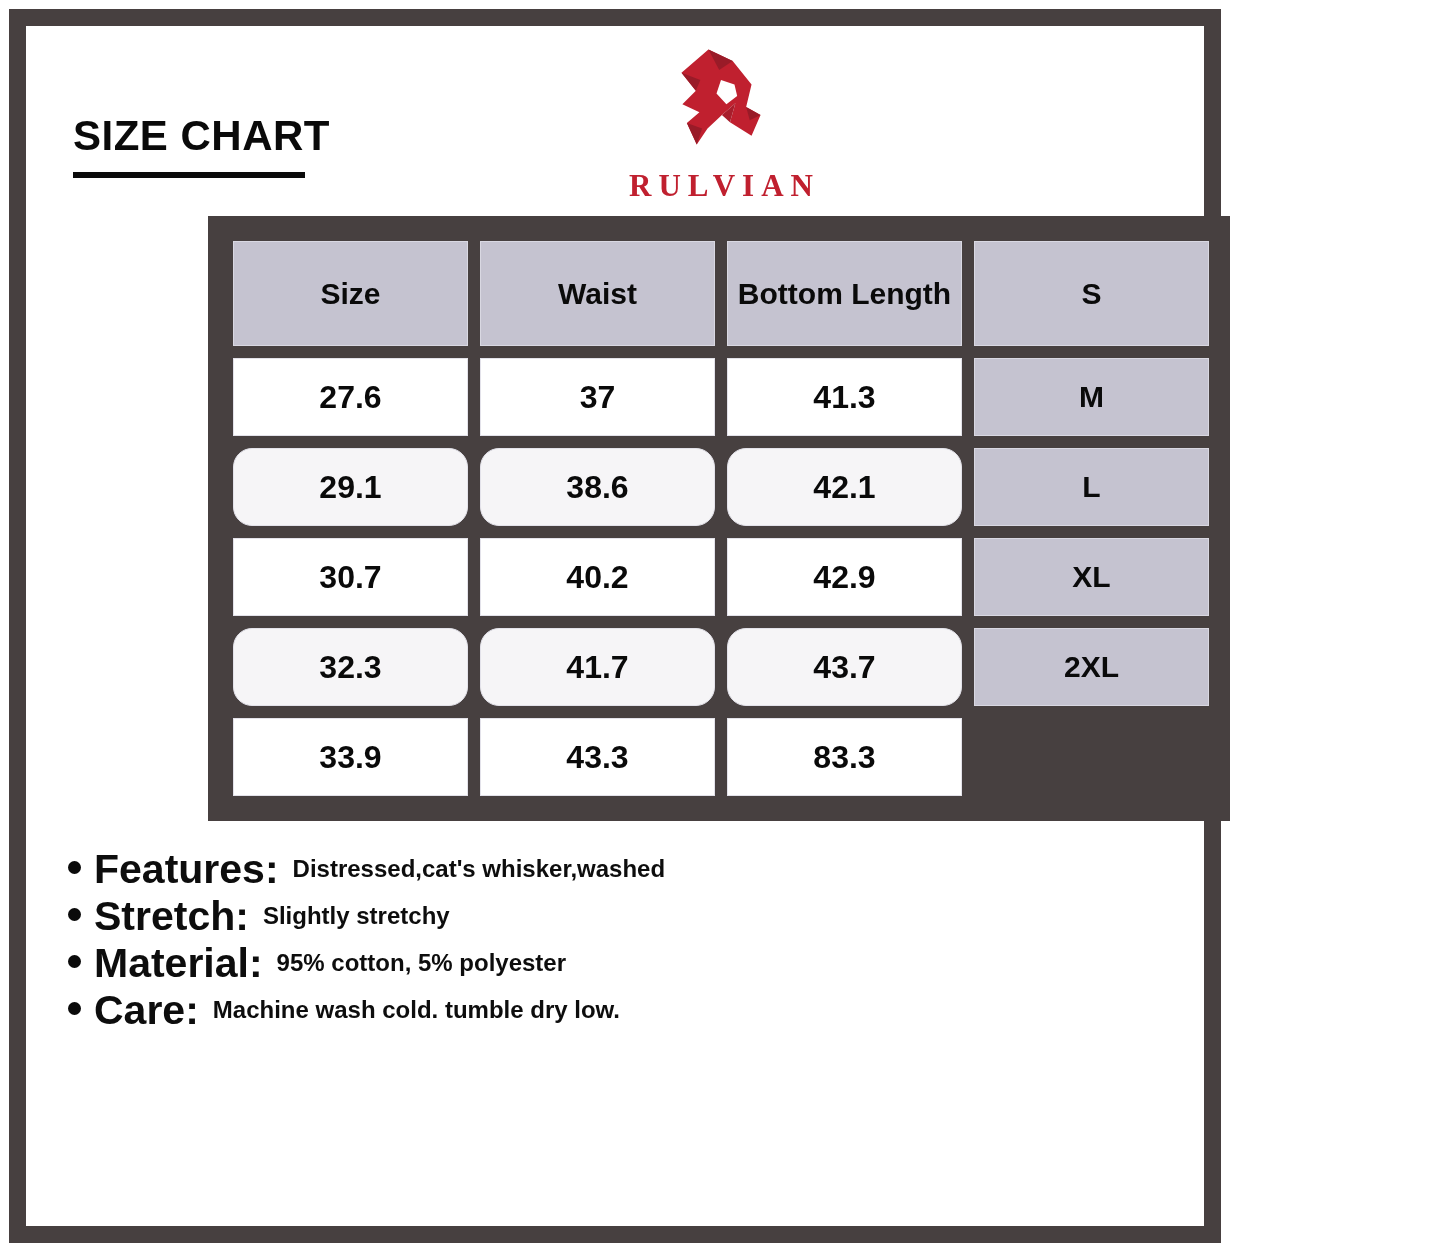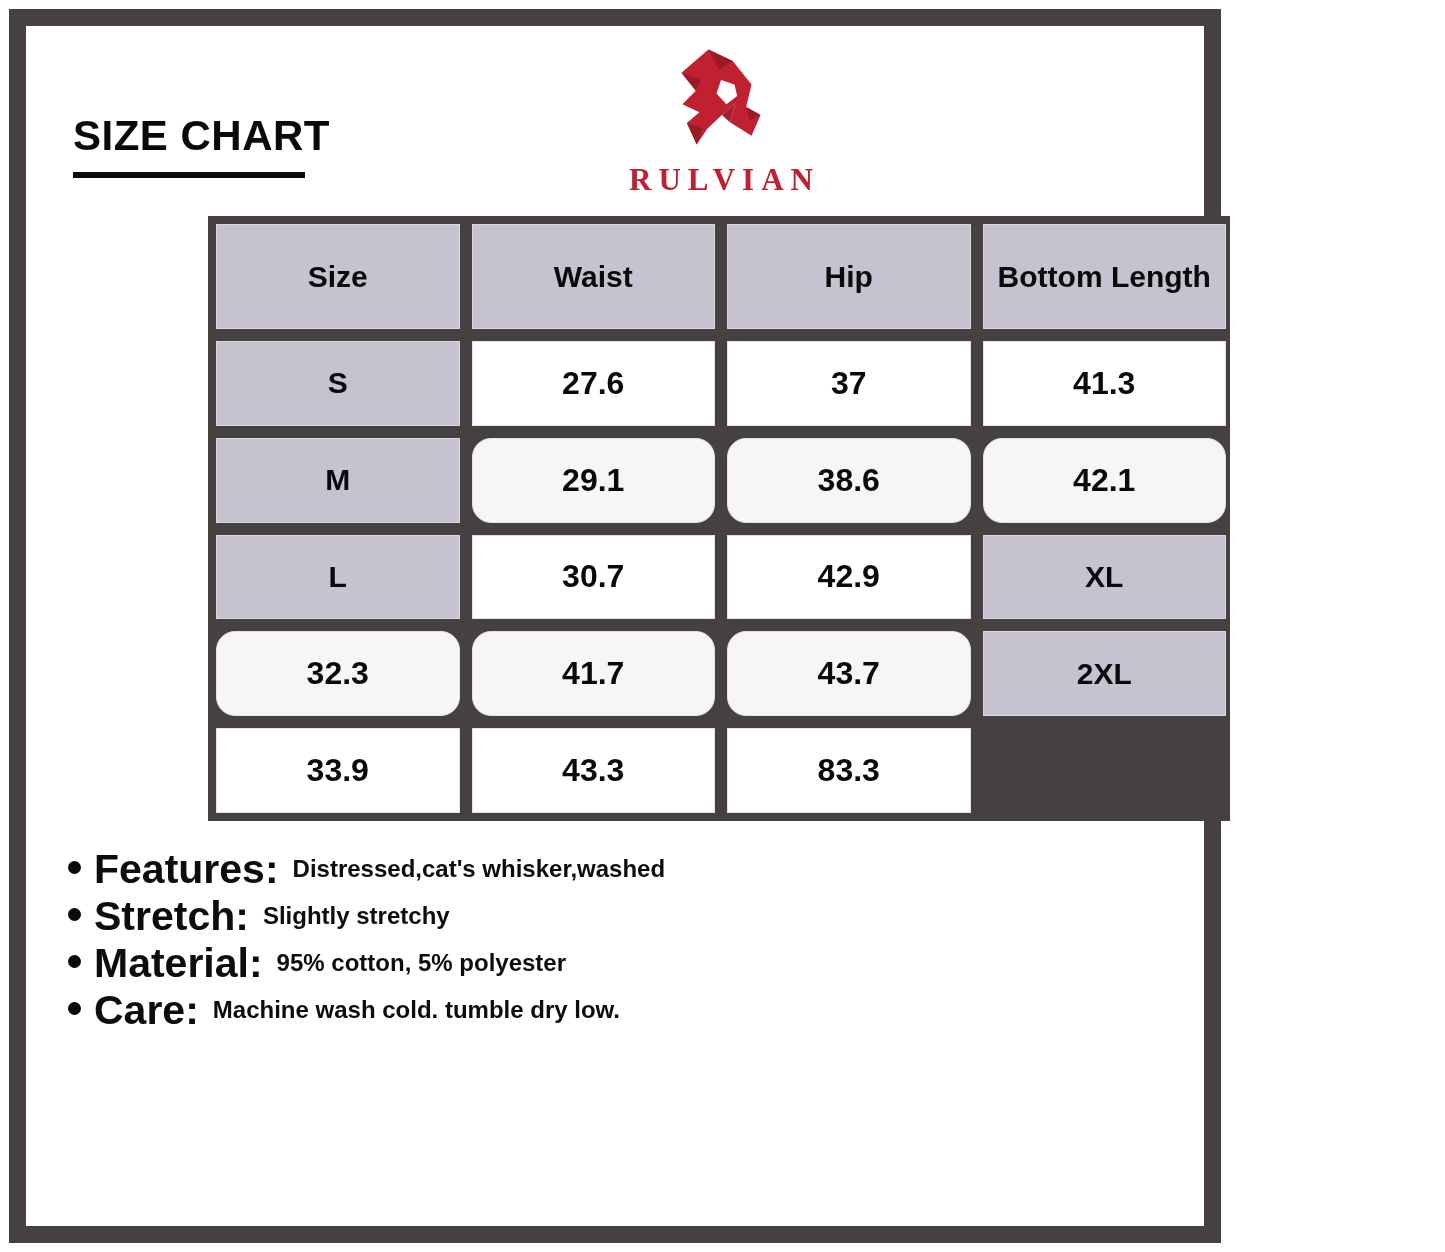--- a/index.html
+++ b/index.html
@@ -37,34 +37,34 @@
   .title-underline{
     margin-top:12px;width:232px;height:6px;background:#0a0a0a;
   }
   
   .logo{
     position:absolute;left:608px;top:44px;width:226px;
     display:flex;flex-direction:column;align-items:center;
   }
   .logo svg{display:block;width:94px;height:106px;}
   .brand-name{
-    margin-top:12px;
+    margin-top:18px;
     font-family:"Liberation Serif","DejaVu Serif",serif;
     font-weight:bold;font-size:31px;letter-spacing:7px;
     color:var(--brand);white-space:nowrap;text-indent:7px;
   }
   
   .size-table{
     position:absolute;left:208px;top:216px;width:1026px;height:605px;
     background:var(--grid);
     display:grid;
     grid-template-columns:repeat(4,1fr);
     grid-template-rows:105px repeat(5,1fr);
     gap:12px;
-    padding:8px;
+    padding:25px;
   }
   .cell{
     display:flex;align-items:center;justify-content:center;
     background:#ffffff;
     border:1px solid #e3e2ea;
     font-weight:bold;
     font-size:32px;
     color:#0a0a0a;
   }
   .cell.head{background:var(--lavender);border-color:#d9d8e2;font-size:30px;}
@@ -104,35 +104,35 @@
       <polygon fill="#991b28" points="88,70 104,79 92,85"></polygon>
       <polygon fill="#a81e2c" points="61,79 76,66 70,87"></polygon>
     </svg>
     <div class="brand-name">RULVIAN</div>
   </div>
 
   <div class="size-table">
 
     <div class="cell head">Size</div>
     <div class="cell head">Waist</div>
-    <div class="cell head">Hip</div>
     <div class="cell head">Bottom Length</div>
 
     <div class="cell head">S</div>
     <div class="cell">27.6</div>
     <div class="cell">37</div>
     <div class="cell">41.3</div>
 
     <div class="cell head">M</div>
     <div class="cell alt">29.1</div>
     <div class="cell alt">38.6</div>
     <div class="cell alt">42.1</div>
 
     <div class="cell head">L</div>
     <div class="cell">30.7</div>
+    <div class="cell">40.2</div>
     <div class="cell">42.9</div>
 
     <div class="cell head">XL</div>
     <div class="cell alt">32.3</div>
     <div class="cell alt">41.7</div>
     <div class="cell alt">43.7</div>
 
     <div class="cell head">2XL</div>
     <div class="cell">33.9</div>
     <div class="cell">43.3</div>

